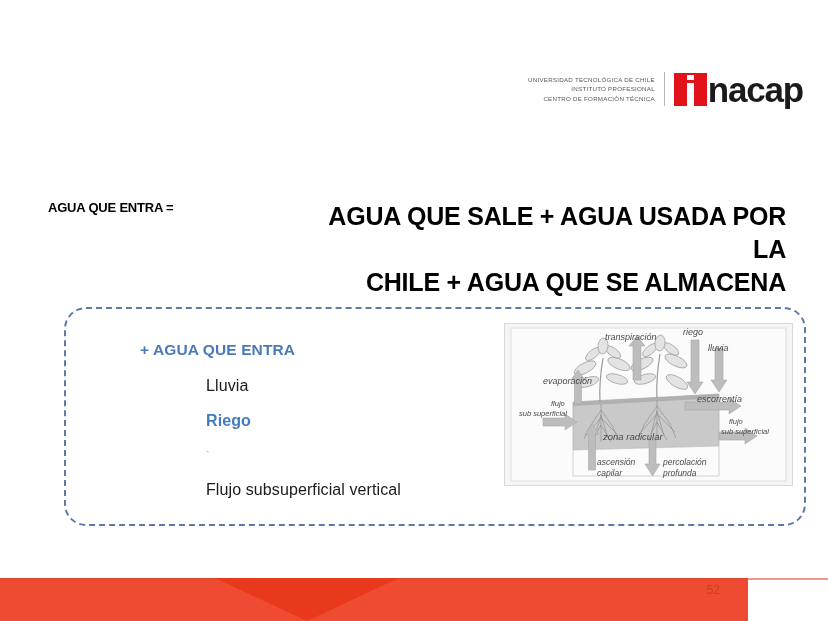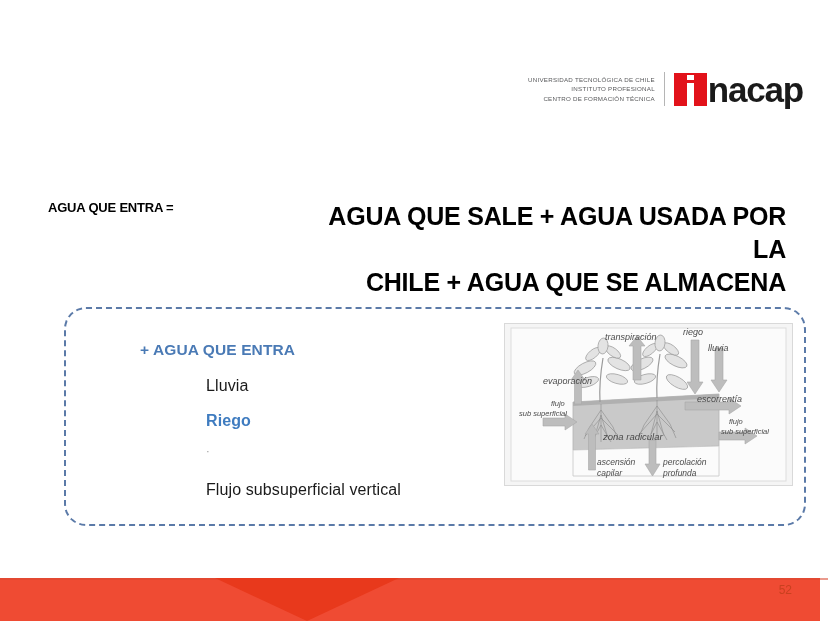--- a/index.html
+++ b/index.html
@@ -190,21 +190,21 @@
     overflow: hidden;
     font-style: italic;
   }
   .diagram svg { display: block; }
 
   
   .footer {
     position: absolute;
     left: 0;
     bottom: 0;
-    width: 820px;
+    width: 748px;
     height: 43px;
     background: #ef4b33;
   }
   .footer-topline {
     position: absolute;
     left: 0;
     top: 0;
     width: 828px;
     height: 2px;
     background: #d8472f;

